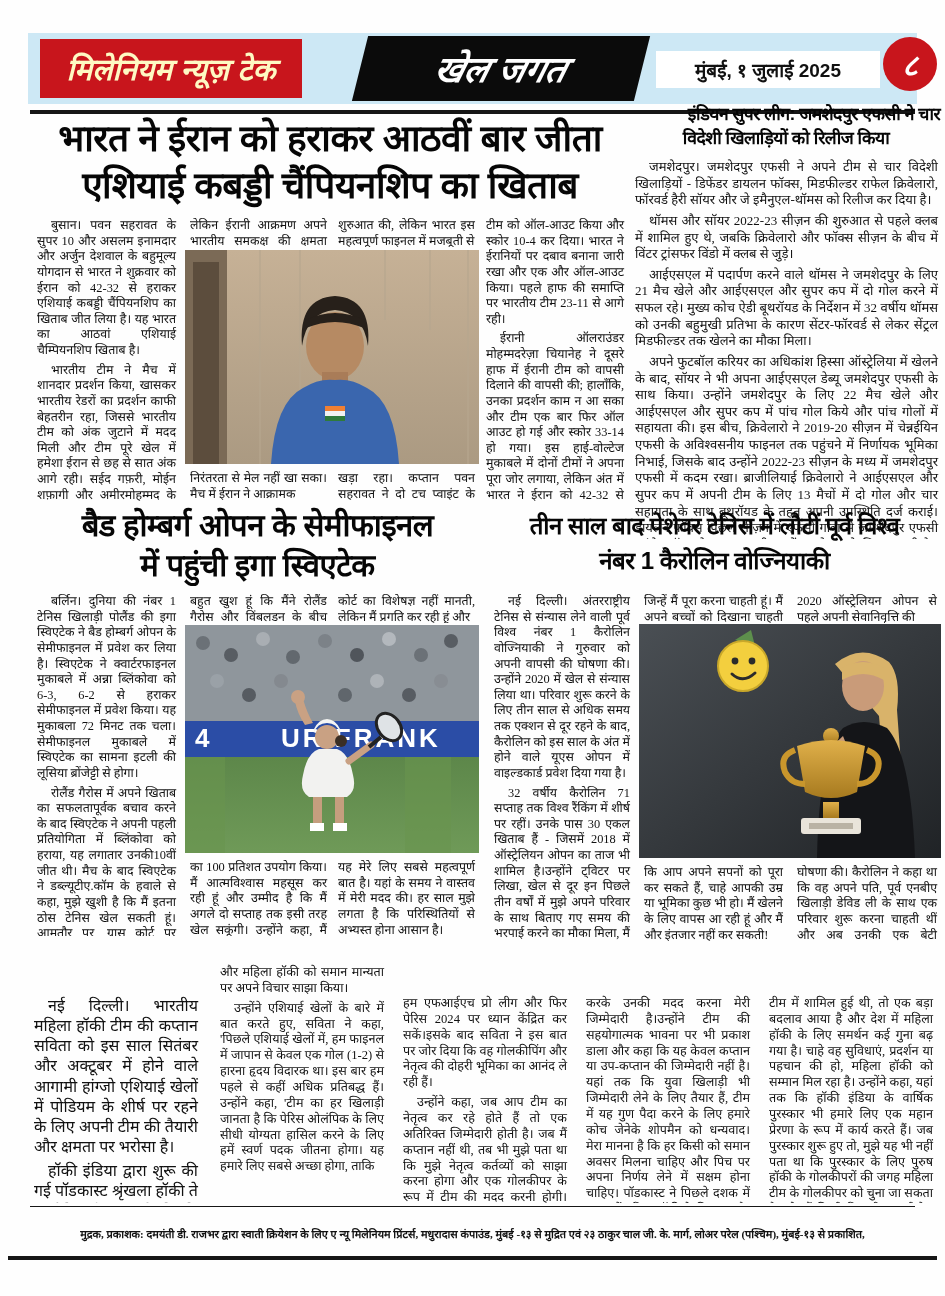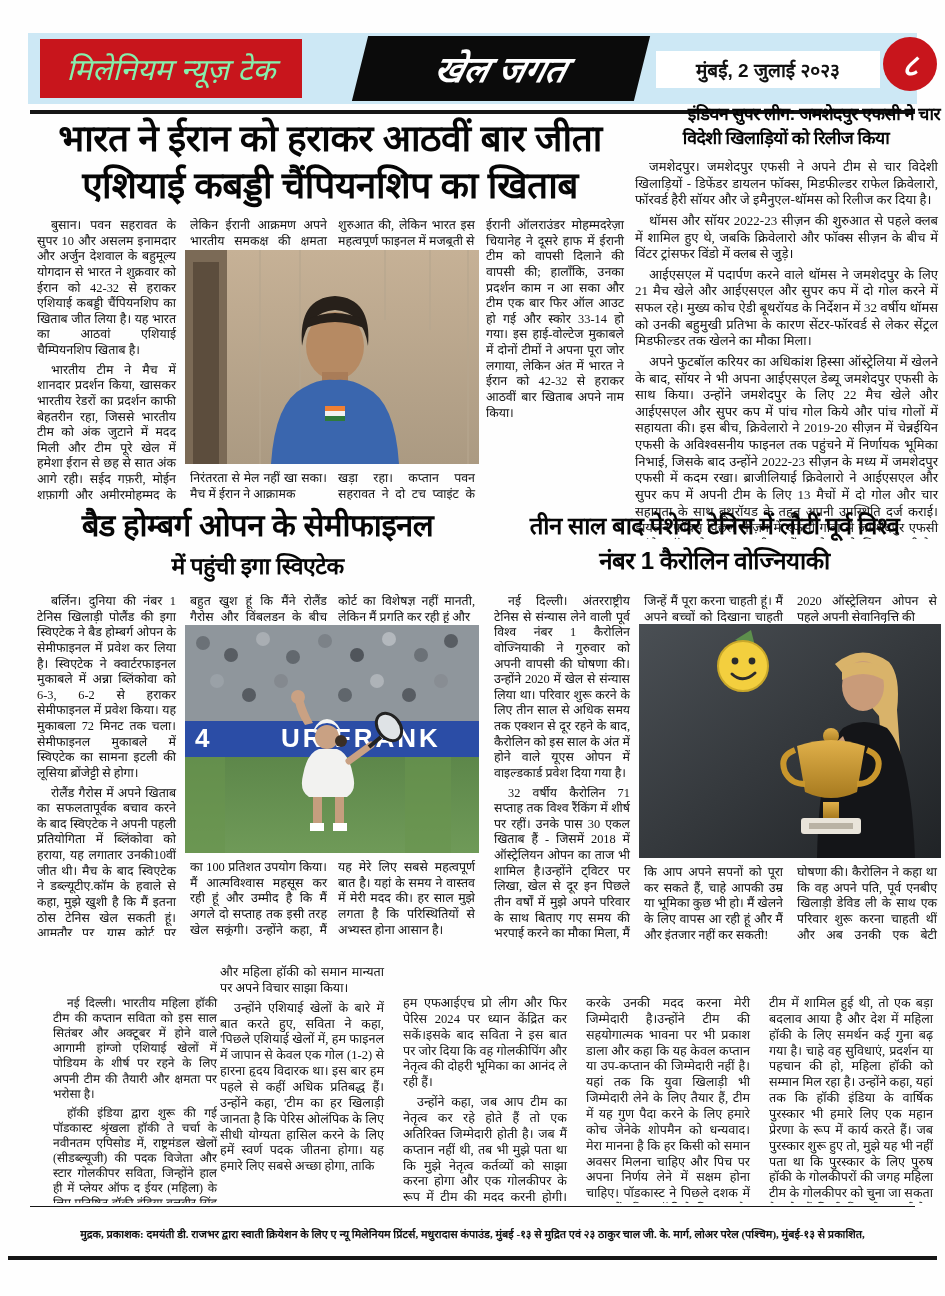--- a/index.html
+++ b/index.html
@@ -2,21 +2,21 @@
 <html lang="hi"><head>
 <meta charset="utf-8">
 <style>
   html,body{margin:0;padding:0;background:#e8e8e8;}
   .page{position:relative;width:945px;height:1296px;background:#fefefe;margin:0 auto;overflow:hidden;
         font-family:"Liberation Serif",serif;color:#111;}
   .abs{position:absolute;}
   
   .band{background:#cde8f5;}
   .brandbox{background:#c8151c;display:flex;align-items:center;justify-content:center;}
-  .brandbox span{color:#86efac;font-family:"Liberation Sans",sans-serif;font-weight:400;font-style:italic;font-size:30px;white-space:nowrap;}
+  .brandbox span{color:#fef9c3;font-family:"Liberation Sans",sans-serif;font-weight:700;font-style:italic;font-size:30px;white-space:nowrap;}
   .sectionbox{background:#0b0b0b;transform:skewX(-14deg);display:flex;align-items:center;justify-content:center;}
   .sectionbox span{color:#fff;font-family:"Liberation Sans",sans-serif;font-weight:700;font-style:italic;font-size:36px;white-space:nowrap;}
   .datebox{background:#fff;display:flex;align-items:center;justify-content:center;}
   .datebox span{font-family:"Liberation Sans",sans-serif;font-weight:700;font-size:19px;white-space:nowrap;}
   .pagecircle{background:#c8151c;border-radius:50%;display:flex;align-items:center;justify-content:center;}
   .pagecircle span{color:#fff;font-family:"Liberation Sans",sans-serif;font-weight:700;font-size:30px;font-style:italic;}
   .rule{background:#161616;}
   
   .hl{font-family:"Liberation Sans",sans-serif;font-weight:700;color:#060606;text-align:center;
       letter-spacing:-0.5px;white-space:nowrap;overflow:hidden;}
@@ -35,21 +35,21 @@
 <div class="page">
 
   <div class="abs band" style="left:28px;top:33px;width:889px;height:71px;"></div>
   <div class="abs brandbox" style="left:40px;top:39px;width:262px;height:59px;">
     <span>मिलेनियम न्यूज़ टेक</span>
   </div>
   <div class="abs sectionbox" style="left:360px;top:36px;width:282px;height:65px;">
     <span>खेल जगत</span>
   </div>
   <div class="abs datebox" style="left:656px;top:51px;width:224px;height:37px;">
-    <span>मुंबई, 2 जुलाई २०२३</span>
+    <span>मुंबई, १ जुलाई 2025</span>
   </div>
   <div class="abs pagecircle" style="left:883px;top:37px;width:54px;height:54px;">
     <span>८</span>
   </div>
   <div class="abs rule" style="left:30px;top:110px;width:885px;height:4px;"></div>
 
   <div class="abs hl" style="left:30px;top:116px;width:600px;font-size:37px;line-height:46px;">भारत ने ईरान को हराकर आठवीं बार जीता</div>
   <div class="abs hl" style="left:30px;top:163px;width:600px;font-size:37px;line-height:46px;">एशियाई कबड्डी चैंपियनशिप का खिताब</div>
 
   <div class="abs bcol" style="left:33px;top:214px;width:147px;height:287px;">
@@ -94,34 +94,35 @@
     </svg>
   </div>
 
   <div class="abs bcol cont" style="left:186px;top:467px;width:145px;height:34px;">
       <p>निरंतरता से मेल नहीं खा सका। मैच में ईरान ने आक्रामक</p>
     </div>
   <div class="abs bcol cont" style="left:334px;top:467px;width:145px;height:34px;">
       <p>खड़ा रहा। कप्तान पवन सहरावत ने दो टच प्वाइंट के साथ ईरानी</p>
     </div>
   <div class="abs bcol cont" style="left:482px;top:214px;width:146px;height:287px;">
+      <p>टीम को ऑल-आउट किया और स्कोर 10-4 कर दिया। भारत ने ईरानियों पर दबाव बनाना जारी रखा और एक और ऑल-आउट किया। पहले हाफ की समाप्ति पर भारतीय टीम 23-11 से आगे रही।</p>
       <p>ईरानी ऑलराउंडर मोहम्मदरेज़ा चियानेह ने दूसरे हाफ में ईरानी टीम को वापसी दिलाने की वापसी की; हालाँकि, उनका प्रदर्शन काम न आ सका और टीम एक बार फिर ऑल आउट हो गई और स्कोर 33-14 हो गया। इस हाई-वोल्टेज मुकाबले में दोनों टीमों ने अपना पूरा जोर लगाया, लेकिन अंत में भारत ने ईरान को 42-32 से हराकर आठवीं बार खिताब अपने नाम किया।</p>
     </div>
 
   <div class="abs hl" style="left:658px;top:103px;width:312px;font-size:17.5px;line-height:23px;">इंडियन सुपर लीग: जमशेदपुर एफसी ने चार</div>
   <div class="abs hl" style="left:630px;top:127px;width:312px;font-size:17.5px;line-height:23px;">विदेशी खिलाड़ियों को रिलीज किया</div>
   <div class="abs bcol wide" style="left:631px;top:155px;width:311px;height:384px;">
       <p>जमशेदपुर। जमशेदपुर एफसी ने अपने टीम से चार विदेशी खिलाड़ियों - डिफेंडर डायलन फॉक्स, मिडफील्डर राफेल क्रिवेलारो, फॉरवर्ड हैरी सॉयर और जे इमैनुएल-थॉमस को रिलीज कर दिया है।</p>
       <p>थॉमस और सॉयर 2022-23 सीज़न की शुरुआत से पहले क्लब में शामिल हुए थे, जबकि क्रिवेलारो और फॉक्स सीज़न के बीच में विंटर ट्रांसफर विंडो में क्लब से जुड़े।</p>
       <p>आईएसएल में पदार्पण करने वाले थॉमस ने जमशेदपुर के लिए 21 मैच खेले और आईएसएल और सुपर कप में दो गोल करने में सफल रहे। मुख्य कोच ऐडी बूथरॉयड के निर्देशन में 32 वर्षीय थॉमस को उनकी बहुमुखी प्रतिभा के कारण सेंटर-फॉरवर्ड से लेकर सेंट्रल मिडफील्डर तक खेलने का मौका मिला।</p>
       <p>अपने फुटबॉल करियर का अधिकांश हिस्सा ऑस्ट्रेलिया में खेलने के बाद, सॉयर ने भी अपना आईएसएल डेब्यू जमशेदपुर एफसी के साथ किया। उन्होंने जमशेदपुर के लिए 22 मैच खेले और आईएसएल और सुपर कप में पांच गोल किये और पांच गोलों में सहायता की। इस बीच, क्रिवेलारो ने 2019-20 सीज़न में चेन्नईयिन एफसी के अविश्वसनीय फाइनल तक पहुंचने में निर्णायक भूमिका निभाई, जिसके बाद उन्होंने 2022-23 सीज़न के मध्य में जमशेदपुर एफसी में कदम रखा। ब्राजीलियाई क्रिवेलारो ने आईएसएल और सुपर कप में अपनी टीम के लिए 13 मैचों में दो गोल और चार सहायता के साथ बूथरॉयड के तहत अपनी उपस्थिति दर्ज कराई। डायलन फॉक्स पिछले सीज़न में एफसी गोवा से जमशेदपुर एफसी पहुंचे। फॉक्स ने 2022-23 सीज़न में जमशेदपुर के लिए एक भी मैच नहीं खेला।</p>
     </div>
 
   <div class="abs hl" style="left:30px;top:506px;width:455px;font-size:31px;line-height:40px;">बैड होम्बर्ग ओपन के सेमीफाइनल</div>
-  <div class="abs hl" style="left:30px;top:546px;width:455px;font-size:23px;line-height:40px;">में पहुंची इगा स्विएटेक</div>
+  <div class="abs hl" style="left:30px;top:546px;width:455px;font-size:31px;line-height:40px;">में पहुंची इगा स्विएटेक</div>
 
   <div class="abs bcol" style="left:33px;top:590px;width:147px;height:346px;">
       <p>बर्लिन। दुनिया की नंबर 1 टेनिस खिलाड़ी पोलैंड की इगा स्विएटेक ने बैड होम्बर्ग ओपन के सेमीफाइनल में प्रवेश कर लिया है। स्विएटेक ने क्वार्टरफाइनल मुकाबले में अन्ना ब्लिंकोवा को 6-3, 6-2 से हराकर सेमीफाइनल में प्रवेश किया। यह मुकाबला 72 मिनट तक चला। सेमीफाइनल मुकाबले में स्विएटेक का सामना इटली की लूसिया ब्रोंजेट्टी से होगा।</p>
       <p>रोलैंड गैरोस में अपने खिताब का सफलतापूर्वक बचाव करने के बाद स्विएटेक ने अपनी पहली प्रतियोगिता में ब्लिंकोवा को हराया, यह लगातार उनकी10वीं जीत थी। मैच के बाद स्विएटेक ने डब्ल्यूटीए.कॉम के हवाले से कहा, मुझे खुशी है कि मैं इतना ठोस टेनिस खेल सकती हूं। आमतौर पर, ग्रास कोर्ट पर अभ्यास करने के लिए ज्यादा समय नहीं मिलता है, इसलिए मैं</p>
     </div>
   <div class="abs bcol cont" style="left:186px;top:590px;width:145px;height:33px;">
       <p>बहुत खुश हूं कि मैंने रोलैंड गैरोस और विंबलडन के बीच उस समय</p>
     </div>
   <div class="abs bcol cont" style="left:334px;top:590px;width:145px;height:33px;">
       <p>कोर्ट का विशेषज्ञ नहीं मानती, लेकिन मैं प्रगति कर रही हूं और</p>
@@ -240,21 +241,21 @@
 
   <div class="abs bcol cont" style="left:640px;top:861px;width:147px;height:80px;">
       <p>कि आप अपने सपनों को पूरा कर सकते हैं, चाहे आपकी उम्र या भूमिका कुछ भी हो। मैं खेलने के लिए वापस आ रही हूं और मैं और इंतजार नहीं कर सकती!</p>
       <p>उन्होंने 29 साल की उम्र में</p>
     </div>
   <div class="abs bcol cont" style="left:793px;top:861px;width:148px;height:80px;">
       <p>घोषणा की। कैरोलिन ने कहा था कि वह अपने पति, पूर्व एनबीए खिलाड़ी डेविड ली के साथ एक परिवार शुरू करना चाहती थीं और अब उनकी एक बेटी ओलिविया और बेटा जेम्स है।</p>
     </div>
 
 
-  <div class="abs bcol" style="left:49px;top:992px;width:172px;height:211px;font-size:12px;">
+  <div class="abs bcol" style="left:30px;top:992px;width:172px;height:211px;font-size:16px;">
       <p>नई दिल्ली। भारतीय महिला हॉकी टीम की कप्तान सविता को इस साल सितंबर और अक्टूबर में होने वाले आगामी हांग्जो एशियाई खेलों में पोडियम के शीर्ष पर रहने के लिए अपनी टीम की तैयारी और क्षमता पर भरोसा है।</p>
       <p>हॉकी इंडिया द्वारा शुरू की गई पॉडकास्ट श्रृंखला हॉकी ते चर्चा के नवीनतम एपिसोड में, राष्ट्रमंडल खेलों (सीडब्ल्यूजी) की पदक विजेता और स्टार गोलकीपर सविता, जिन्होंने हाल ही में प्लेयर ऑफ द ईयर (महिला) के लिए प्रतिष्ठित हॉकी इंडिया बलबीर सिंह सीनियर पुरस्कार जीता, ने टीम की प्रगति, टीम कप्तान के रूप में उनकी यात्रा</p>
     </div>
   <div class="abs bcol cont" style="left:216px;top:961px;width:172px;height:211px;font-size:12.6px;">
       <p>और महिला हॉकी को समान मान्यता पर अपने विचार साझा किया।</p>
       <p>उन्होंने एशियाई खेलों के बारे में बात करते हुए, सविता ने कहा, 'पिछले एशियाई खेलों में, हम फाइनल में जापान से केवल एक गोल (1-2) से हारना हृदय विदारक था। इस बार हम पहले से कहीं अधिक प्रतिबद्ध हैं। उन्होंने कहा, 'टीम का हर खिलाड़ी जानता है कि पेरिस ओलंपिक के लिए सीधी योग्यता हासिल करने के लिए हमें स्वर्ण पदक जीतना होगा। यह हमारे लिए सबसे अच्छा होगा, ताकि</p>
     </div>
   <div class="abs bcol cont" style="left:399px;top:992px;width:172px;height:211px;font-size:12.6px;">
       <p>हम एफआईएच प्रो लीग और फिर पेरिस 2024 पर ध्यान केंद्रित कर सकें।इसके बाद सविता ने इस बात पर जोर दिया कि वह गोलकीपिंग और नेतृत्व की दोहरी भूमिका का आनंद ले रही हैं।</p>
       <p>उन्होंने कहा, जब आप टीम का नेतृत्व कर रहे होते हैं तो एक अतिरिक्त जिम्मेदारी होती है। जब मैं कप्तान नहीं थी, तब भी मुझे पता था कि मुझे नेतृत्व कर्तव्यों को साझा करना होगा और एक गोलकीपर के रूप में टीम की मदद करनी होगी। टीम में एक वरिष्ठ सदस्य के रूप में, यह युवा और कम अनुभवी टीम साथियों के साथ अपना अनुभव साझा</p>

